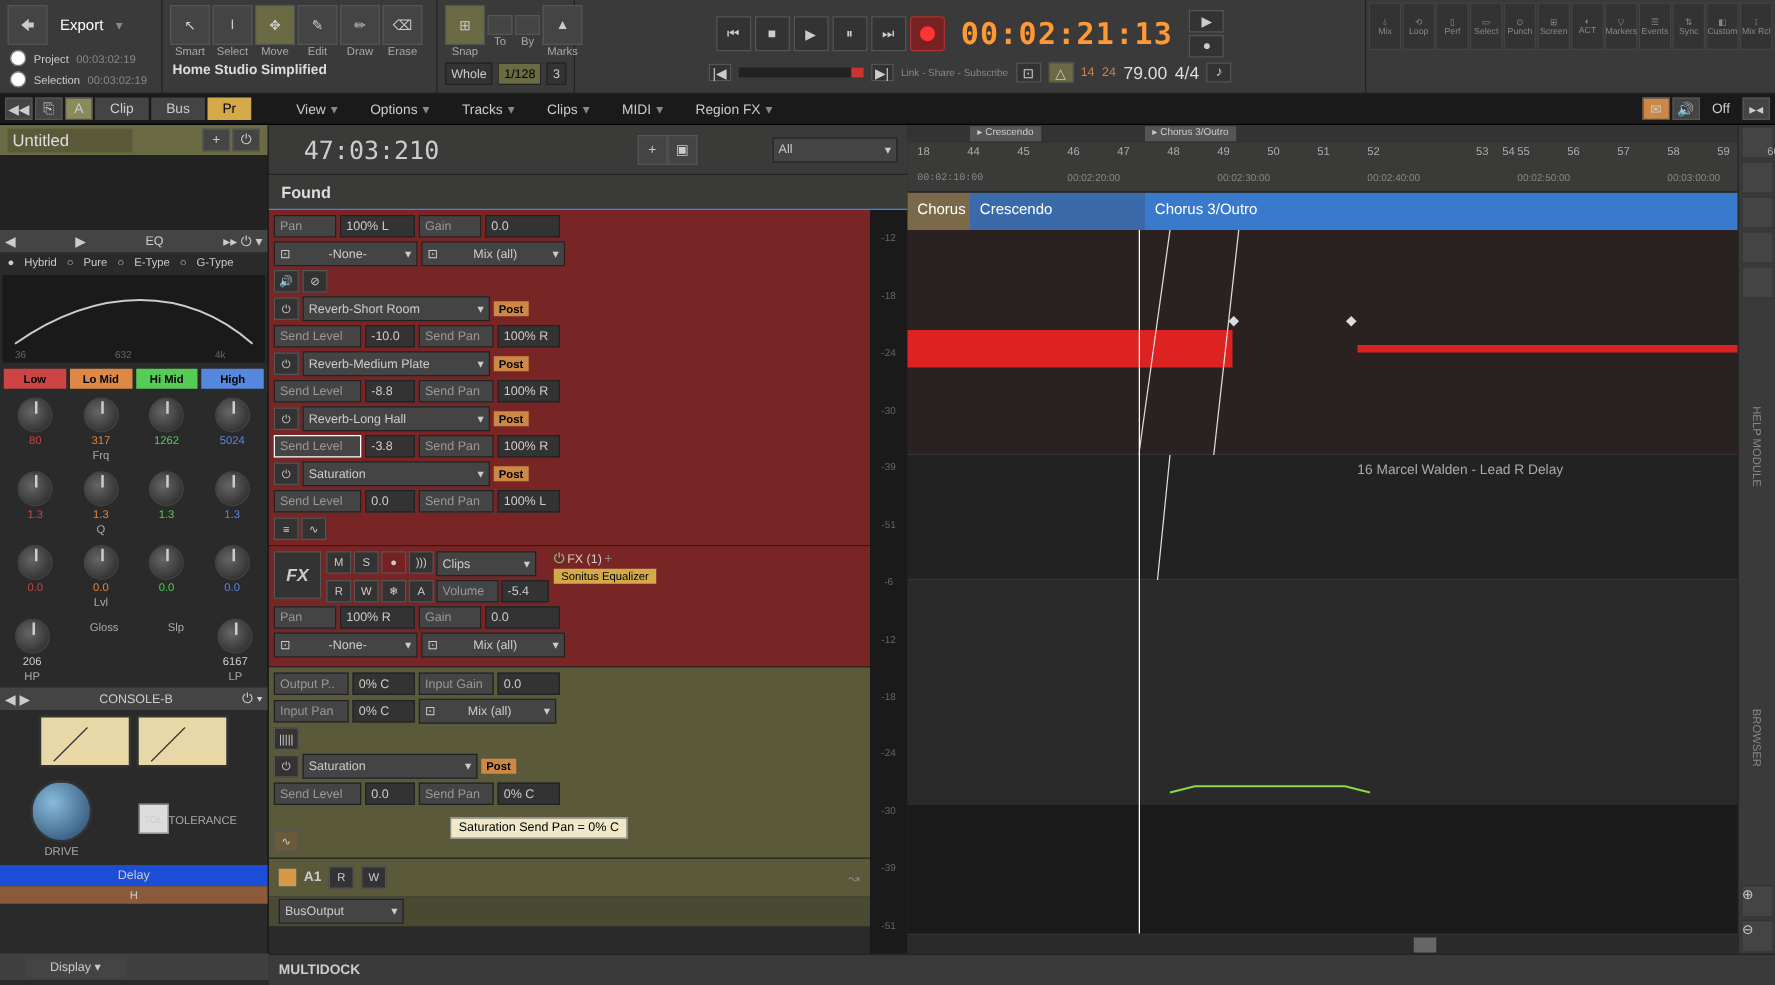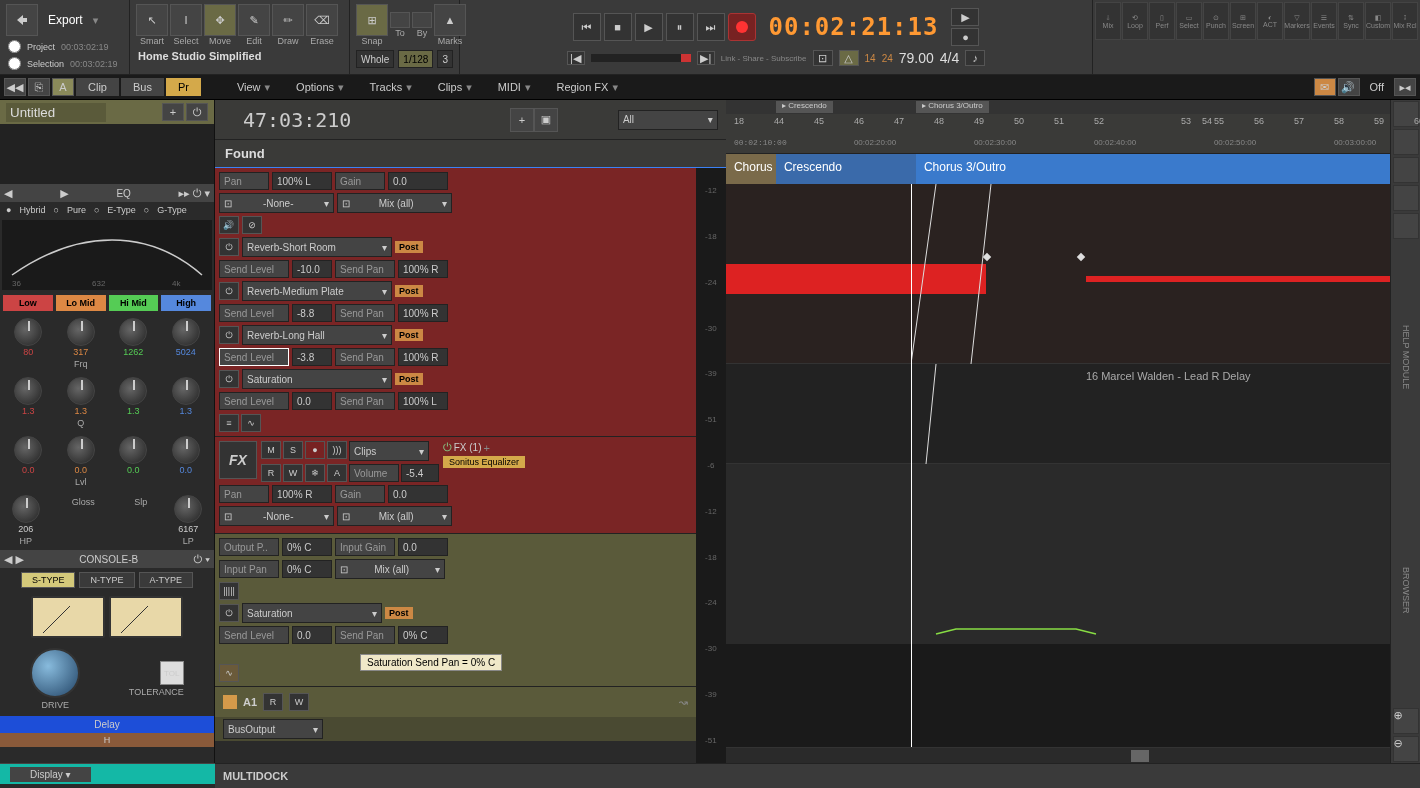--- a/index.html
+++ b/index.html
@@ -97,21 +97,21 @@
 .bottom-wave-section { height: 180px; background: #2a2a2a; position: relative; }
 
 
 .right-toolbar { width: 30px; background: #3a3a3a; display: flex; flex-direction: column; border-left: 1px solid #222; }
 .right-tool-btn { width: 26px; height: 26px; background: #444; border: 1px solid #333; margin: 1px auto; cursor: pointer; }
 .vertical-label { writing-mode: vertical-rl; text-orientation: mixed; font-size: 9px; color: #888; padding: 4px 0; text-align: center; flex: 1; display: flex; align-items: center; justify-content: center; }
 
 
 .bus-bar { height: 30px; background: #5a5a3a; display: flex; align-items: center; padding: 0 8px; gap: 6px; }
 .multidock { height: 25px; background: #3a3a3a; display: flex; align-items: center; padding: 0 8px; font-size: 11px; color: #ccc; font-weight: bold; border-top: 1px solid #222; }
-.display-bar { width: 215px; height: 21px; background: #14b8a6; border-top: 1px solid #444; display: flex; align-items: center; padding: 0 10px; }
+.display-bar { width: 215px; height: 21px; background: #404040; border-top: 1px solid #444; display: flex; align-items: center; padding: 0 20px; }
 .display-dropdown { background: #444; padding: 2px 20px; font-size: 10px; color: #ccc; cursor: pointer; }
 .scrollbar-h { height: 16px; background: #2a2a2a; border-top: 1px solid #333; position: relative; }
 .scrollbar-thumb { position: absolute; height: 12px; background: #666; top: 2px; }
 
 .tooltip-box { position: absolute; background: #f0e8c8; color: #000; border: 1px solid #888; padding: 2px 6px; font-size: 10px; z-index: 100; }
 svg { pointer-events: none; }
 </style>
 </head>
 <body>
 
@@ -414,39 +414,34 @@
           <div class="knob-dial"></div>
           <div class="knob-value">6167</div>
           <div class="knob-label">LP</div>
         </div>
     </div>
     <div class="section-bar">
       <span>◀ ▶</span>
       <span class="section-bar-label">CONSOLE-B</span>
       <span>⏻ ▾</span>
     </div>
-    <div class="console-btn-row">
-      <div class="console-type-btn active">S-TYPE</div>
-      <div class="console-type-btn">N-TYPE</div>
-      <div class="console-type-btn">A-TYPE</div>
-    </div>
     <div class="vu-meters">
       <div class="vu-meter"><svg width="100%" height="100%">
             <path d="M10 35 L37 8" stroke="#333" stroke-width="1"></path>
           </svg></div>
       <div class="vu-meter"><svg width="100%" height="100%">
             <path d="M10 35 L37 8" stroke="#333" stroke-width="1"></path>
           </svg></div>
     </div>
     <div class="knob-section">
       <div style="display:flex;flex-direction:column;align-items:center">
         <div class="big-knob"></div>
         <div class="knob-label">DRIVE</div>
       </div>
-      <div style="display:flex;flex-direction:column;align-items:flex-end">
+      <div style="display:flex;flex-direction:row;align-items:center">
         <div style="width:24px;height:24px;background:#ddd;border:1px solid #888;font-size:8px;text-align:center;line-height:24px">TOL</div>
         <div class="knob-label">TOLERANCE</div>
       </div>
     </div>
     <div class="delay-header">Delay</div>
     <div style="background:#8a5a3a;text-align:center;padding:2px;font-size:9px">H</div>
   </div>
 
   <div class="center-area">
     <div class="track-time-header">

